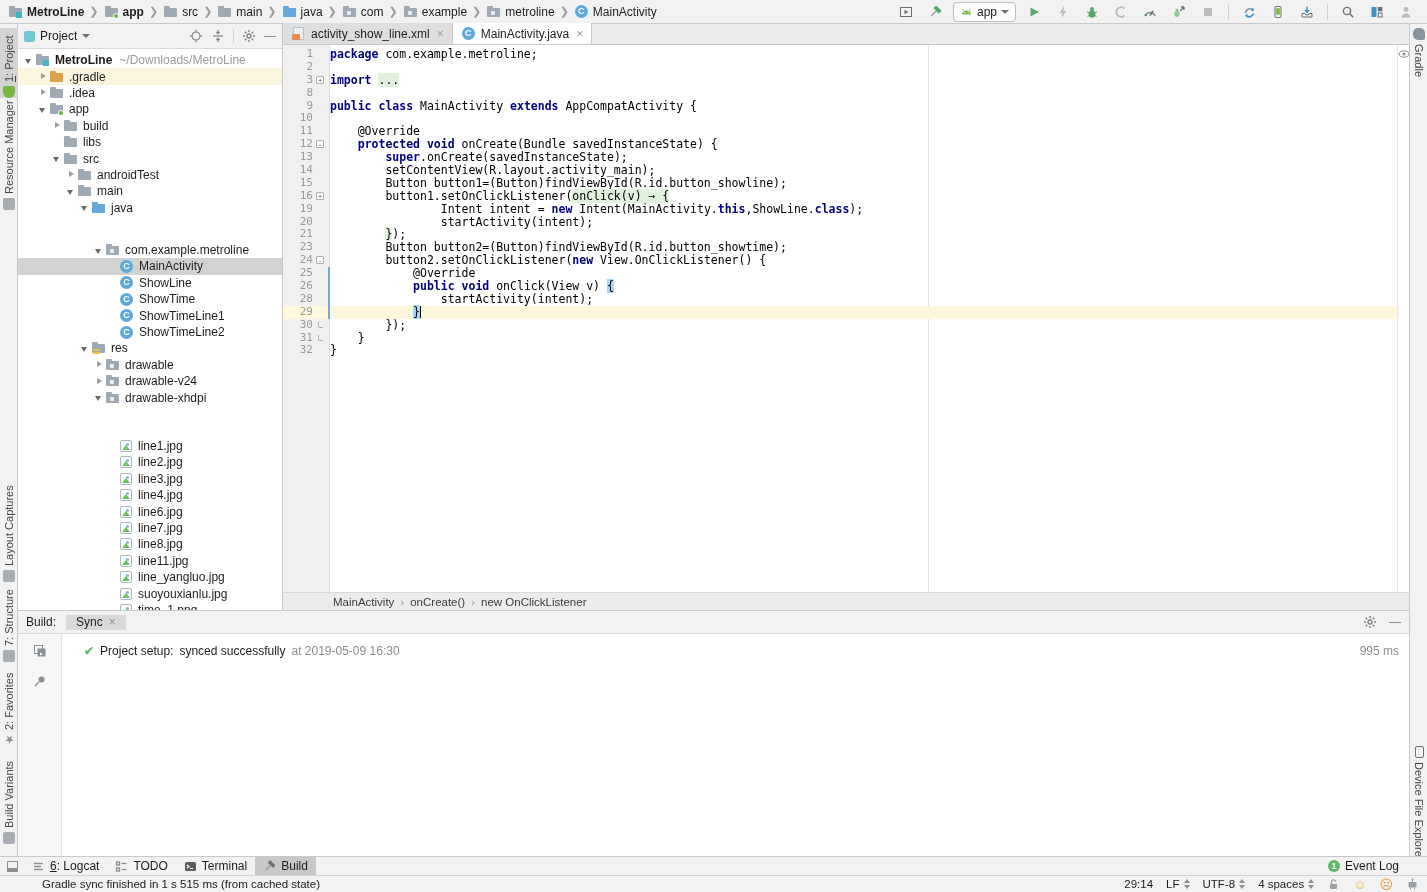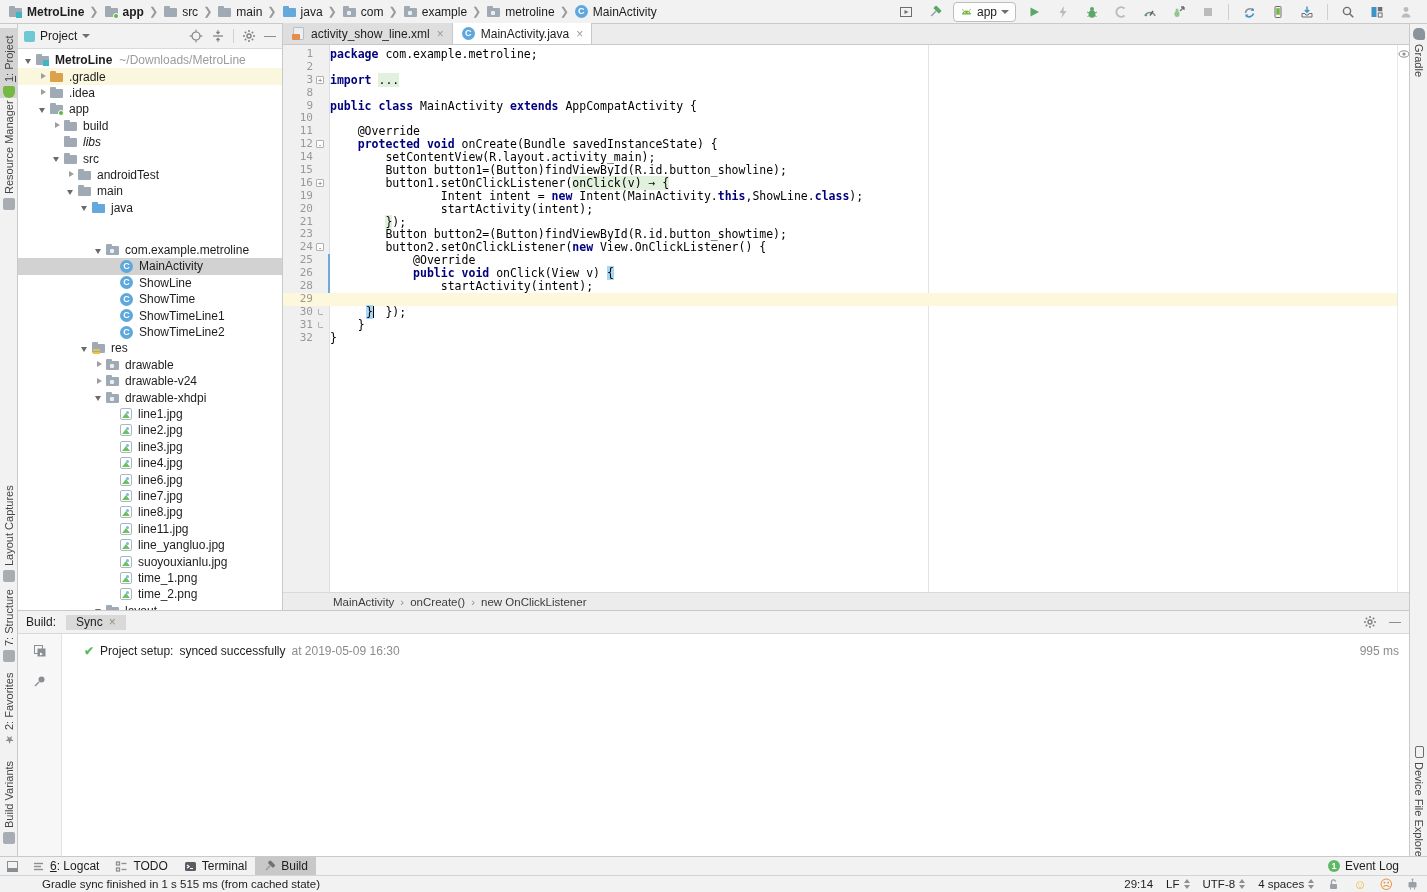--- a/index.html
+++ b/index.html
@@ -84,21 +84,21 @@
   .etab.active{background:#fff;}
   .etab .close{color:#9a9a9a;font-size:12px;margin-left:2px;}
   #code-wrap{position:relative;height:547px;overflow:hidden;}
   #margin-guide{position:absolute;left:645px;top:0;bottom:0;width:1px;background:#e3e3e3;}
   #gutter-bg{position:absolute;left:0;top:0;bottom:0;width:47px;background:#f0f0f0;border-right:1px solid #dedede;}
   #code{position:relative;padding-top:3px;}
   .cl{display:flex;height:12.9px;line-height:12.9px;font-family:"DejaVu Sans Mono",monospace;font-size:11.5px;white-space:pre;position:relative;}
   .cl .ln{width:30px;text-align:right;color:#999;flex:none;font-size:11px;z-index:1;}
   .cl .foldc{width:17px;flex:none;position:relative;z-index:1;}
   .cl .codetx{flex:1;color:#000;z-index:1;}
-  .cl.cur{background:#fdf8dc;flex-direction:column;}
+  .cl.cur{background:#fdf8dc;}
   .cl.mk .foldc{box-shadow:inset -2px 0 0 #6fa8dc;}
   .tkw{color:#000080;font-weight:bold;}
   .tf{background:#e2f1de;}
   .tb{background:#a7d7f5;}
   .caret-i{display:inline-block;width:0;border-left:1.6px solid #000;height:12px;vertical-align:-2px;}
   .fm{position:absolute;left:3px;top:2px;width:8px;height:8px;border:1px solid #b0b0b0;background:#fff;
     color:#6e6e6e;font:8px/7px "Liberation Sans",sans-serif;text-align:center;border-radius:1px;}
   .fm.end{border:none;background:none;border-left:1px solid #b0b0b0;border-bottom:1px solid #b0b0b0;width:5px;height:6px;top:3px;left:5px;border-radius:0 0 0 2px;}
   #stripe{position:absolute;right:0;top:0;width:12px;bottom:0;background:#fff;border-left:1px solid #e8e8e8;}
   #ed-crumbs{height:18px;background:#ececec;border-top:1px solid var(--border2);display:flex;align-items:center;
@@ -418,21 +418,21 @@
         <span class="ic folder">
           <i class="ov green-dot"></i>
         </span>
         <span class="tlabel">app</span>
       </div>
       <div class="trow" style="padding-left: 34px;">
         <span class="arr closed"></span>
         <span class="ic folder"></span>
         <span class="tlabel">build</span>
       </div>
-      <div class="trow" style="padding-left: 34px; font-style: italic;">
+      <div class="trow" style="padding-left: 34px;">
         <span class="arr "></span>
         <span class="ic folder"></span>
         <span class="tlabel">libs</span>
       </div>
       <div class="trow" style="padding-left: 34px;">
         <span class="arr open"></span>
         <span class="ic folder"></span>
         <span class="tlabel">src</span>
       </div>
       <div class="trow" style="padding-left: 48px;">
@@ -503,21 +503,21 @@
         </span>
         <span class="tlabel">drawable-v24</span>
       </div>
       <div class="trow" style="padding-left: 76px;">
         <span class="arr open"></span>
         <span class="ic folder">
           <i class="ov pkg-dot"></i>
         </span>
         <span class="tlabel">drawable-xhdpi</span>
       </div>
-      <div class="trow" style="padding-left: 90px;">
+      <div class="trow" style="padding-left: 90px; margin-top: 32px;">
         <span class="arr "></span>
         <span class="ic img"></span>
         <span class="tlabel">line1.jpg</span>
       </div>
       <div class="trow" style="padding-left: 90px;">
         <span class="arr "></span>
         <span class="ic img"></span>
         <span class="tlabel">line2.jpg</span>
       </div>
       <div class="trow" style="padding-left: 90px;">
@@ -604,20 +604,21 @@
     <div id="margin-guide"></div>
     <div id="code">
         <div class="cl"><span class="ln">1</span><span class="foldc"></span><span class="codetx"><span class="tkw">package </span><span>com.example.metroline;</span></span></div>
         <div class="cl"><span class="ln">2</span><span class="foldc"></span><span class="codetx"></span></div>
         <div class="cl"><span class="ln">3</span><span class="foldc"><span class="fm">+</span></span><span class="codetx"><span class="tkw">import </span><span class="tf">...</span></span></div>
         <div class="cl"><span class="ln">8</span><span class="foldc"></span><span class="codetx"></span></div>
         <div class="cl"><span class="ln">9</span><span class="foldc"></span><span class="codetx"><span class="tkw">public class </span><span>MainActivity </span><span class="tkw">extends </span><span>AppCompatActivity {</span></span></div>
         <div class="cl"><span class="ln">10</span><span class="foldc"></span><span class="codetx"></span></div>
         <div class="cl"><span class="ln">11</span><span class="foldc"></span><span class="codetx"><span>    @Override</span></span></div>
         <div class="cl"><span class="ln">12</span><span class="foldc"><span class="fm">-</span></span><span class="codetx"><span>    </span><span class="tkw">protected void </span><span>onCreate(Bundle savedInstanceState) {</span></span></div>
+        <div class="cl"><span class="ln">13</span><span class="foldc"></span><span class="codetx"><span>        </span><span class="tkw">super</span><span>.onCreate(savedInstanceState);</span></span></div>
         <div class="cl"><span class="ln">14</span><span class="foldc"></span><span class="codetx"><span>        setContentView(R.layout.activity_main);</span></span></div>
         <div class="cl"><span class="ln">15</span><span class="foldc"></span><span class="codetx"><span>        Button button1=(Button)findViewById(R.id.button_showline);</span></span></div>
         <div class="cl"><span class="ln">16</span><span class="foldc"><span class="fm">+</span></span><span class="codetx"><span>        button1.setOnClickListener(</span><span class="tf">onClick(v) → {</span></span></div>
         <div class="cl"><span class="ln">19</span><span class="foldc"></span><span class="codetx"><span>                Intent intent = </span><span class="tkw">new </span><span>Intent(MainActivity.</span><span class="tkw">this</span><span>,ShowLine.</span><span class="tkw">class</span><span>);</span></span></div>
         <div class="cl"><span class="ln">20</span><span class="foldc"></span><span class="codetx"><span>                startActivity(intent);</span></span></div>
         <div class="cl"><span class="ln">21</span><span class="foldc"></span><span class="codetx"><span>        </span><span class="tf">}</span><span>);</span></span></div>
         <div class="cl"><span class="ln">23</span><span class="foldc"></span><span class="codetx"><span>        Button button2=(Button)findViewById(R.id.button_showtime);</span></span></div>
         <div class="cl"><span class="ln">24</span><span class="foldc"><span class="fm">-</span></span><span class="codetx"><span>        button2.setOnClickListener(</span><span class="tkw">new </span><span>View.OnClickListener() {</span></span></div>
         <div class="cl mk"><span class="ln">25</span><span class="foldc"></span><span class="codetx"><span>            @Override</span></span></div>
         <div class="cl mk"><span class="ln">26</span><span class="foldc"></span><span class="codetx"><span>            </span><span class="tkw">public void </span><span>onClick(View v) </span><span class="tb">{</span></span></div>

